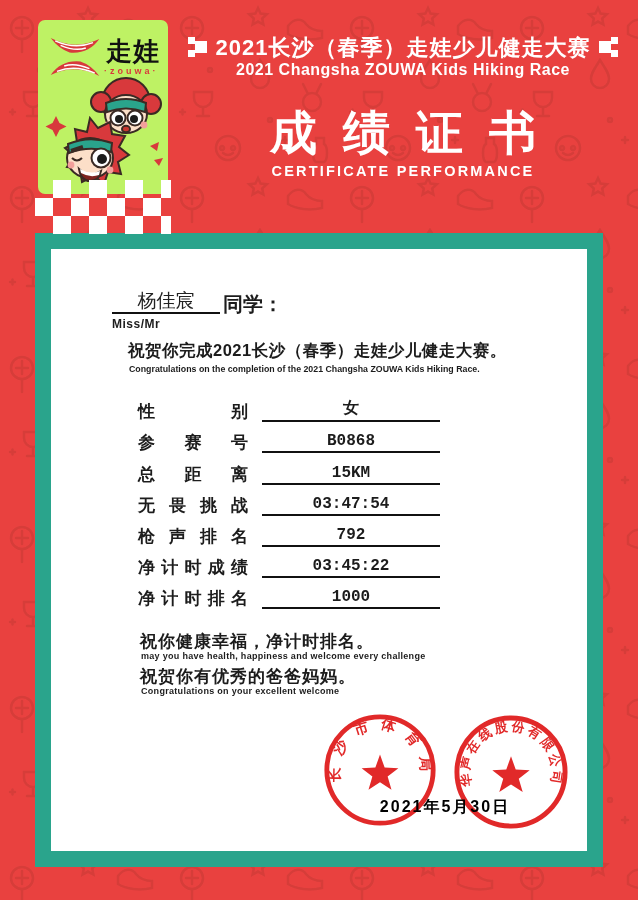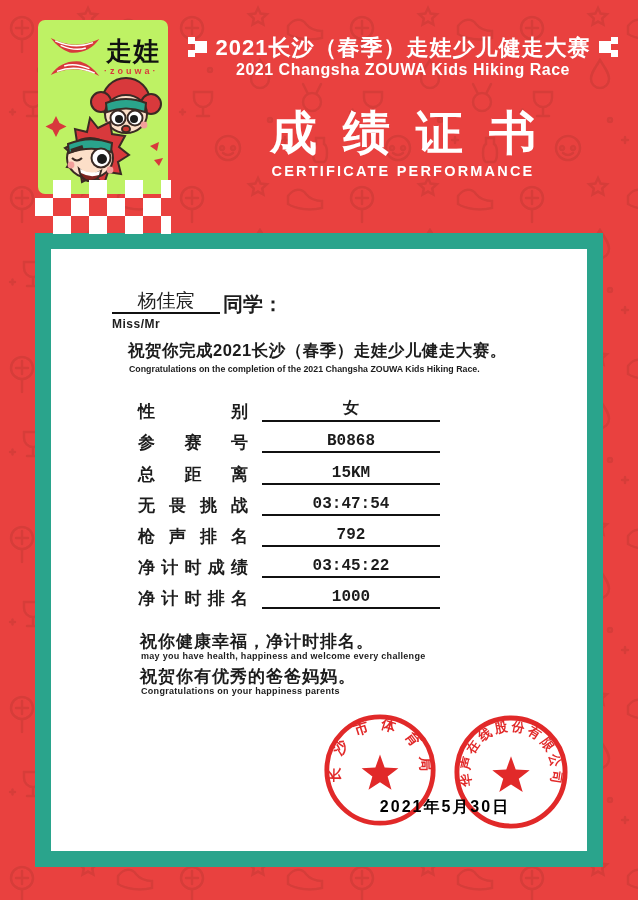--- a/index.html
+++ b/index.html
@@ -216,21 +216,21 @@
       </div>
       <div class="field-row">
         <span class="field-label">净计时排名</span>
         <span class="field-value">1000</span>
       </div>
     </div>
 
     <div class="blessing-cn-1">祝你健康幸福，净计时排名。</div>
     <div class="blessing-en-1">may you have health, happiness and welcome every challenge</div>
     <div class="blessing-cn-2">祝贺你有优秀的爸爸妈妈。</div>
-    <div class="blessing-en-2">Congratulations on your happiness parents</div>
+    <div class="blessing-en-2">Congratulations on your excellent welcome</div>
 
     <svg class="stamp stamp-left" width="116" height="116" viewBox="0 0 120 120">
       <defs>
           <path id="arcL" d="M 20.5,74.4 A 42,42 0 1 1 99.5,74.4" fill="none"></path>
         </defs>
       <circle cx="60" cy="60" r="55" fill="none" stroke="#e01e1e" stroke-width="5"></circle>
       <polygon points="60,44 55.2,57.5 41,58.1 52.1,66.8 48.1,80.4 60,72.6 71.9,80.4 67.9,66.8 79,58.1 64.8,57.5" fill="#e01e1e"></polygon>
       <text text-anchor="middle"><textPath href="#arcL" startOffset="50%">长沙市体育局</textPath></text>
     </svg>
 

